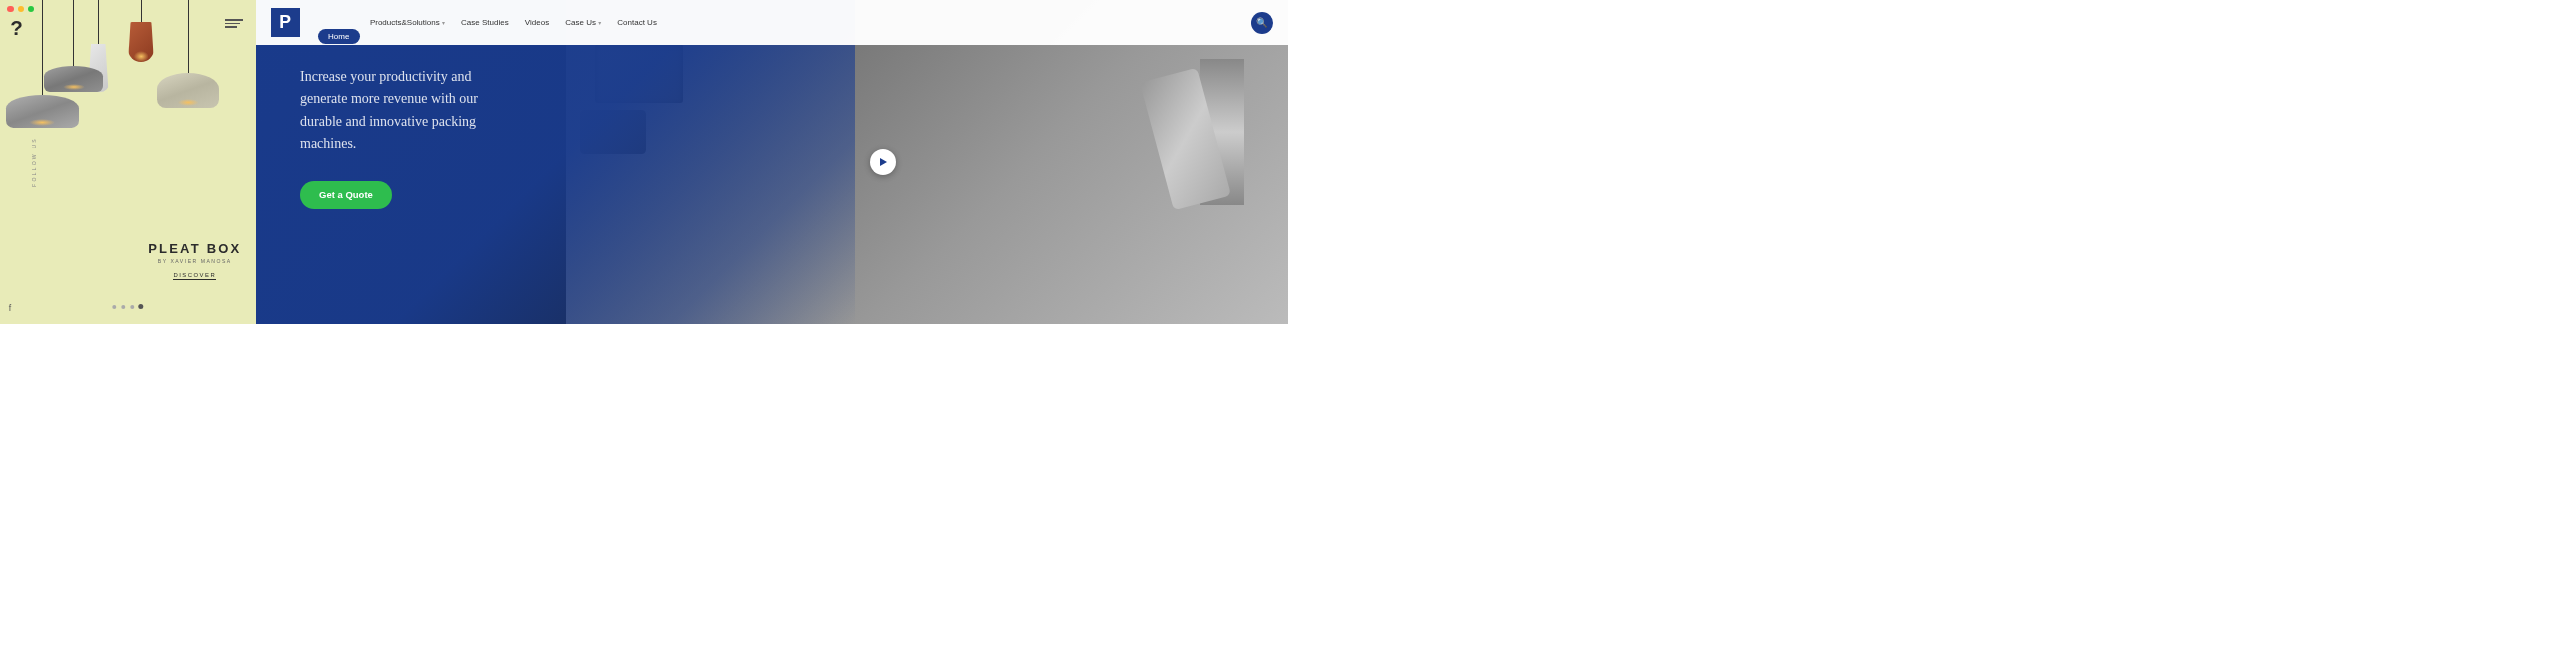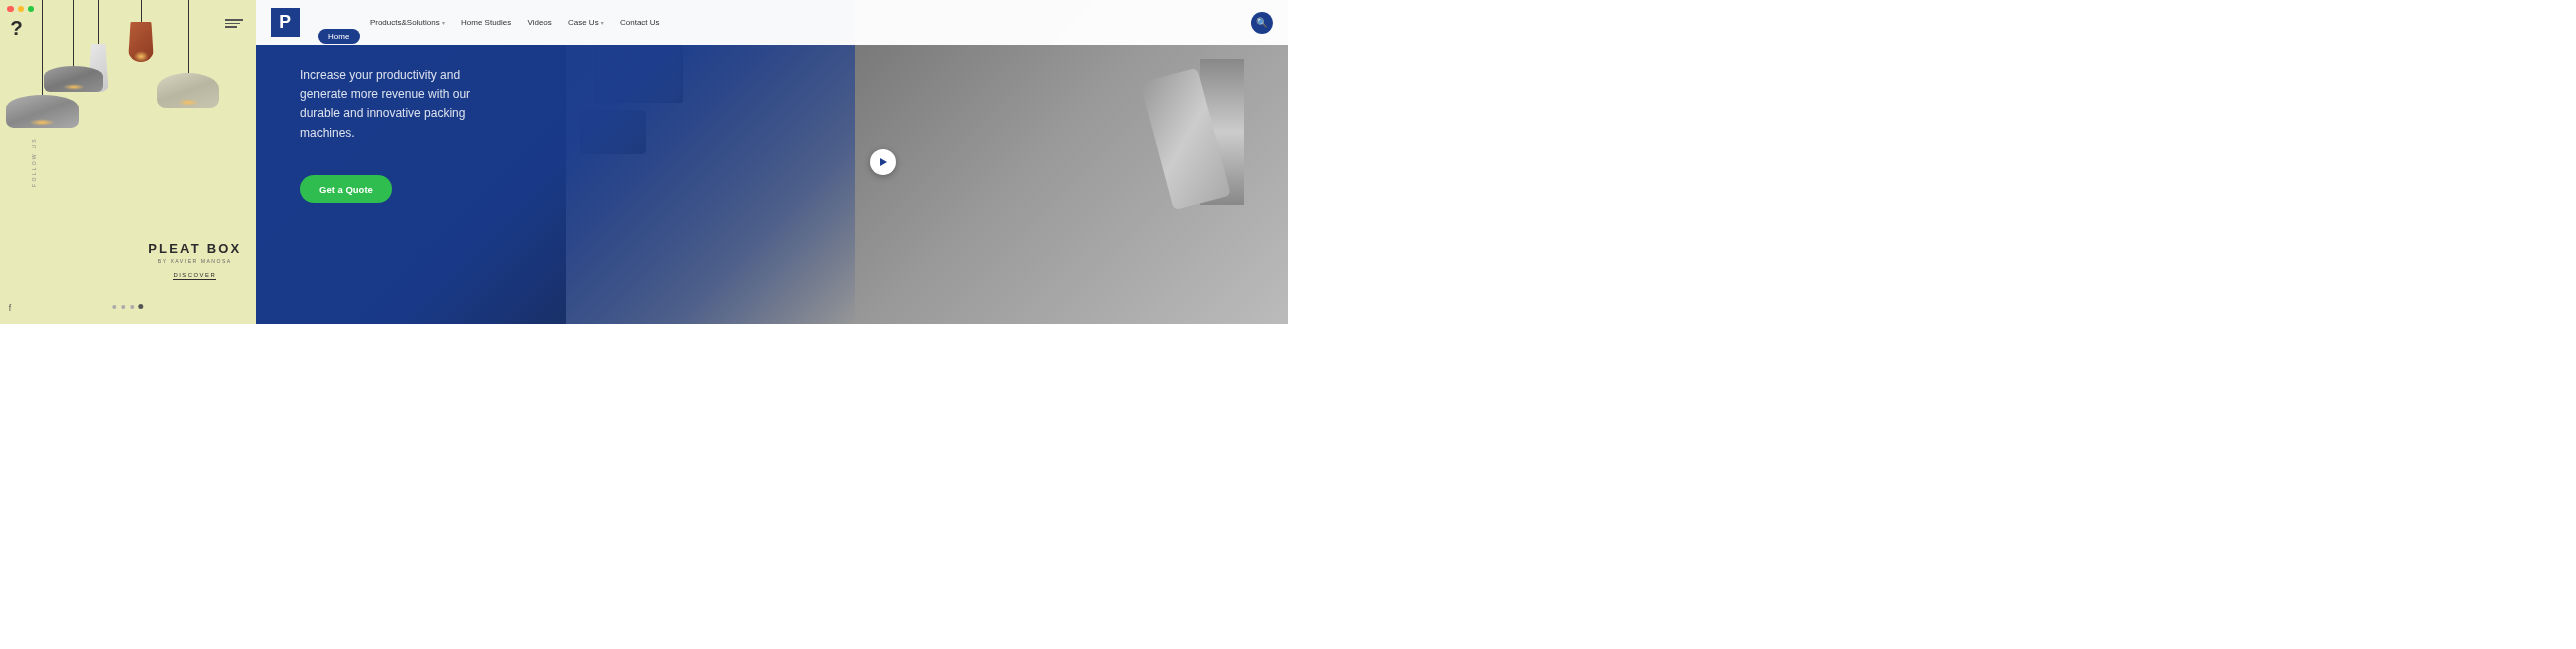--- a/index.html
+++ b/index.html
@@ -451,25 +451,26 @@
       max-width: 293px;
     }
     .hero-title {
       font-size: 22px;
       font-weight: 900;
       color: white;
       line-height: 1.2;
       margin-bottom: 8.8px;
     }
     .hero-subtitle {
-      font-size: 12px;
+      font-size: 14px;
       color: rgba(255,255,255,0.85);
       line-height: 1.6;
-      margin-bottom: 32px;
+      margin-bottom: 25px;
       max-width: 205px;
+      font-family: Liberation Serif, serif;
     }
     .get-quote-btn {
       background: #2ebd4e;
       color: white;
       border: none;
       padding: 8.8px 19px;
       border-radius: 22px;
       font-size: 9.5px;
       font-weight: 600;
       cursor: pointer;
@@ -581,21 +582,21 @@
 
     <nav class="nav-items">
       <div class="nav-item active">
         <span>Home</span>
       </div>
       <div class="nav-item">
         <span>Products&amp;Solutions</span>
         <span class="chevron">▾</span>
       </div>
       <div class="nav-item">
-        <span>Home Studies</span>
+        <span>Case Studies</span>
       </div>
       <div class="nav-item">
         <span>Videos</span>
       </div>
       <div class="nav-item">
         <span>Case Us</span>
         <span class="chevron">▾</span>
       </div>
       <div class="nav-item">
         <span>Contact Us</span>

